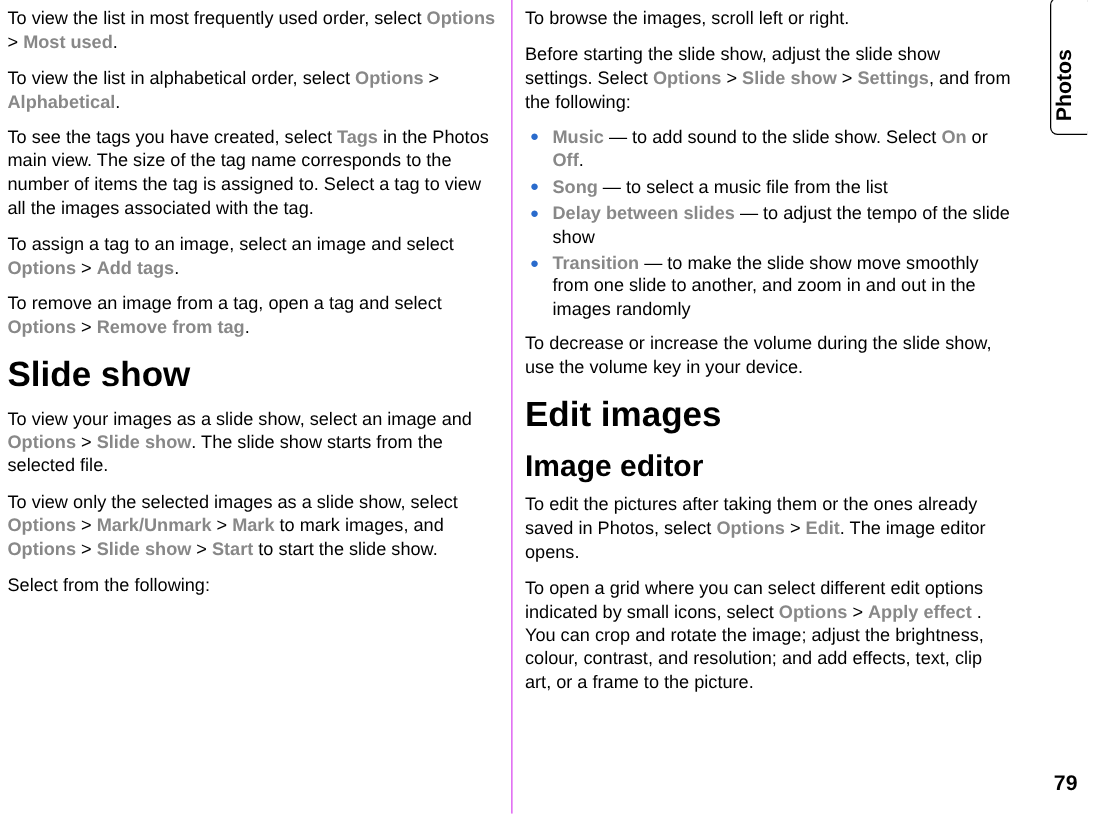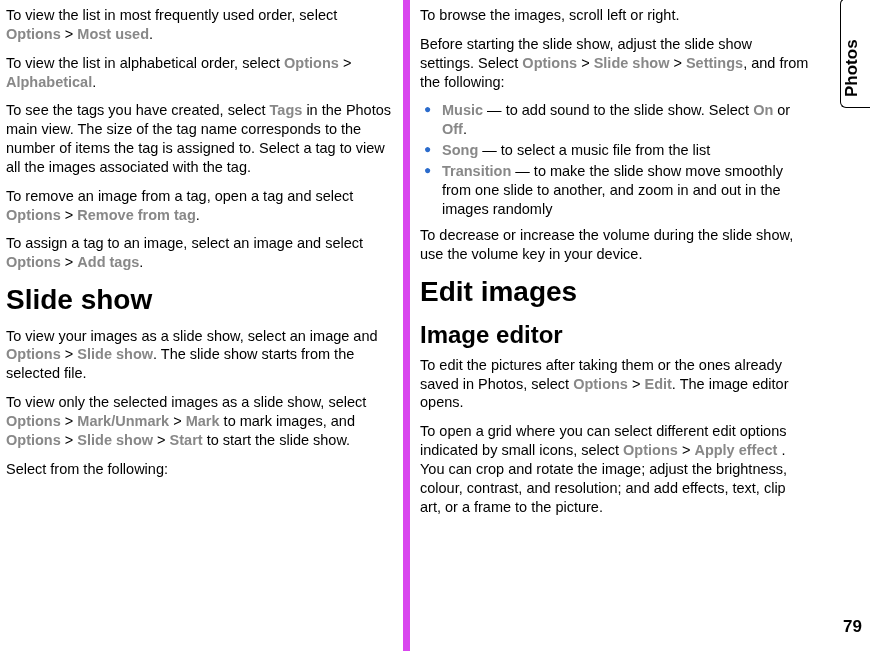--- a/index.html
+++ b/index.html
@@ -15,21 +15,21 @@
   .page {
     display: flex;
     height: 100%;
   }
   .col {
     width: 410px;
     padding: 6px 10px 6px 6px;
     font-size: 14.5px;
     line-height: 1.3;
   }
-  .col1 { border-right: 7px solid #d946ef; }
+  .col1 { border-right: 1px solid #d946ef; }
   .col2 { padding-left: 10px; }
   .sidebar {
     width: 50px;
     position: relative;
     background: #fff;
   }
   .vtab {
     position: absolute;
     top: -2px;
     right: 0;
@@ -93,24 +93,24 @@
     <p>
       <span>To view the list in most frequently used order, select </span><span class="menu">Options</span><span class="sep"> &gt; </span><span class="menu">Most used</span><span>.</span>
     </p>
     <p>
       <span>To view the list in alphabetical order, select </span><span class="menu">Options</span><span class="sep"> &gt; </span><span class="menu">Alphabetical</span><span>.</span>
     </p>
     <p>
       <span>To see the tags you have created, select </span><span class="menu">Tags</span><span> in the Photos main view. The size of the tag name corresponds to the number of items the tag is assigned to. Select a tag to view all the images associated with the tag.</span>
     </p>
     <p>
-      <span>To remove an image from a tag, open a tag and select </span><span class="menu">Options</span><span class="sep"> &gt; </span><span class="menu">Remove from tag</span><span>.</span>
+      <span>To assign a tag to an image, select an image and select </span><span class="menu">Options</span><span class="sep"> &gt; </span><span class="menu">Add tags</span><span>.</span>
     </p>
     <p>
-      <span>To assign a tag to an image, select an image and select </span><span class="menu">Options</span><span class="sep"> &gt; </span><span class="menu">Add tags</span><span>.</span>
+      <span>To remove an image from a tag, open a tag and select </span><span class="menu">Options</span><span class="sep"> &gt; </span><span class="menu">Remove from tag</span><span>.</span>
     </p>
 
     <h1>Slide show</h1>
 
     <p>
       <span>To view your images as a slide show, select an image and </span><span class="menu">Options</span><span class="sep"> &gt; </span><span class="menu">Slide show</span><span>. The slide show starts from the selected file.</span>
     </p>
     <p>
       <span>To view only the selected images as a slide show, select </span><span class="menu">Options</span><span class="sep"> &gt; </span><span class="menu">Mark/Unmark</span><span class="sep"> &gt; </span><span class="menu">Mark</span><span> to mark images, and </span><span class="menu">Options</span><span class="sep"> &gt; </span><span class="menu">Slide show</span><span class="sep"> &gt; </span><span class="menu">Start</span><span> to start the slide show.</span>
     </p>
@@ -119,20 +119,21 @@
   </div>
 
   <div class="col col2">
     <p>To browse the images, scroll left or right.</p>
     <p>
       <span>Before starting the slide show, adjust the slide show settings. Select </span><span class="menu">Options</span><span class="sep"> &gt; </span><span class="menu">Slide show</span><span class="sep"> &gt; </span><span class="menu">Settings</span><span>, and from the following:</span>
     </p>
     <ul class="bullets">
       <li><span class="menu">Music</span><span>  — to add sound to the slide show. Select </span><span class="menu">On</span><span> or </span><span class="menu">Off</span><span>.</span></li>
       <li><span class="menu">Song</span><span>  — to select a music file from the list</span></li>
+      <li><span class="menu">Delay between slides</span><span>  — to adjust the tempo of the slide show</span></li>
       <li><span class="menu">Transition</span><span>  — to make the slide show move smoothly from one slide to another, and zoom in and out in the images randomly</span></li>
     </ul>
     <p>To decrease or increase the volume during the slide show, use the volume key in your device.</p>
 
     <h1>Edit images</h1>
     <h2>Image editor</h2>
 
     <p>
       <span>To edit the pictures after taking them or the ones already saved in Photos, select </span><span class="menu">Options</span><span class="sep"> &gt; </span><span class="menu">Edit</span><span>. The image editor opens.</span>
     </p>

